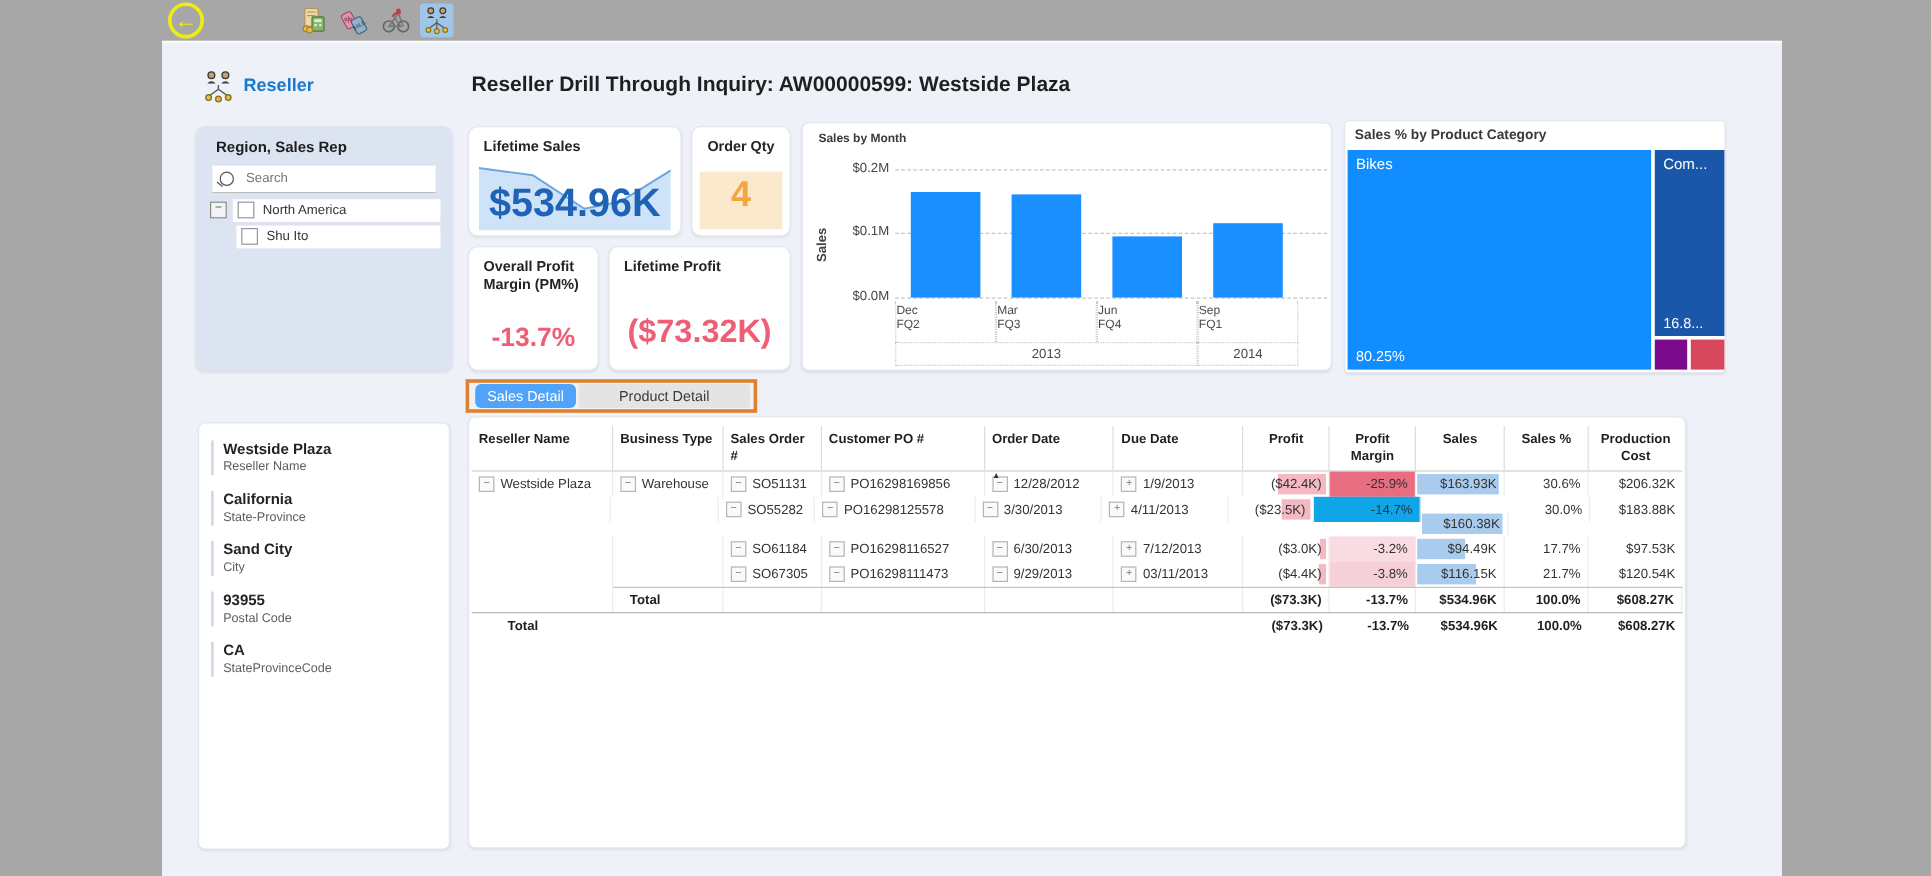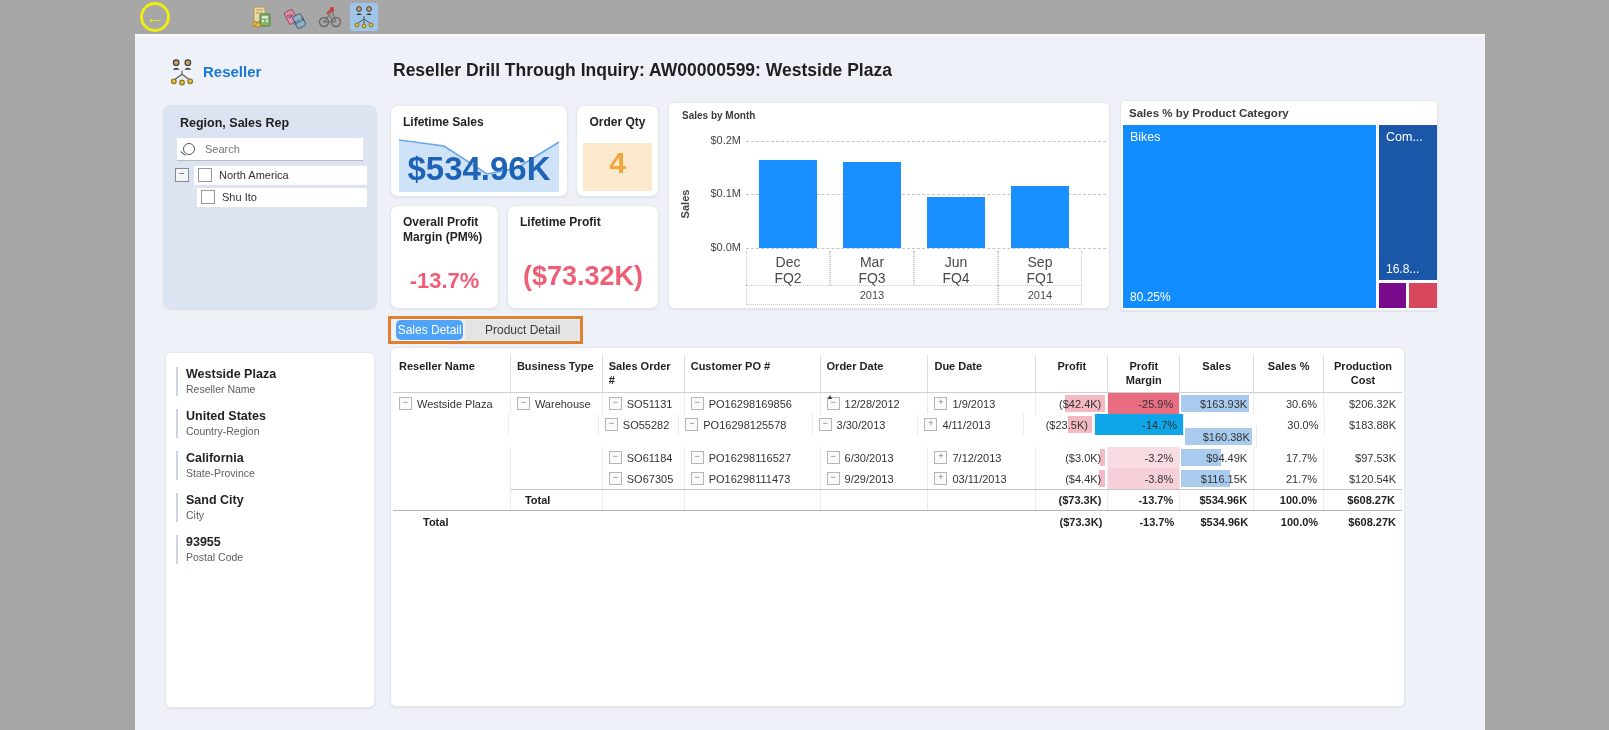--- a/index.html
+++ b/index.html
@@ -48,32 +48,32 @@
   #kpi-margin .val{position:absolute;left:0;right:0;bottom:14px;text-align:center;font-size:22px;font-weight:bold;color:#ee5e76;}
   #kpi-profit{left:372px;top:169px;width:152px;height:104px;}
   #kpi-profit .val{position:absolute;left:0;right:0;bottom:16px;text-align:center;font-size:27px;font-weight:bold;color:#ee5e76;}
   
   #chart{left:533px;top:66px;width:442px;height:207px;border-radius:6px;}
   #chart-title{position:absolute;left:13px;top:7px;font-size:10px;font-weight:bold;color:#3a3a3a;}
   .gridline{position:absolute;left:77px;width:360px;border-top:1px dashed #c6c6c6;}
   .ytick{position:absolute;width:62px;text-align:right;font-size:11px;color:#444;}
   #ylab{position:absolute;left:2px;top:95px;font-size:11px;color:#444;transform:rotate(-90deg);transform-origin:center;font-weight:bold;}
   .bar{position:absolute;background:#1a8fff;}
-  .xslot{position:absolute;top:148px;width:84px;text-align:center;font-size:14px;color:#4a4a4a;
+  .xslot{position:absolute;top:148px;width:84px;text-align:left;font-size:10px;color:#4a4a4a;
     border-left:1px dotted #c9c9c9;border-right:1px dotted #c9c9c9;box-sizing:border-box;height:34px;padding-top:3px;}
   .yearbox{position:absolute;top:182px;height:20px;text-align:center;font-size:11px;color:#4a4a4a;
     border:1px dotted #c9c9c9;border-bottom:1px dotted #c9c9c9;box-sizing:border-box;padding-top:3px;}
   
   #treemap{left:985px;top:64px;width:318px;height:211px;border-radius:4px;}
   #tm-title{position:absolute;left:8px;top:6px;font-size:11.5px;font-weight:bold;color:#3a3a3a;}
   .tm-tile{position:absolute;color:#fff;overflow:hidden;}
   .tm-lab{position:absolute;left:7px;top:5px;font-size:12.5px;}
   .tm-val{position:absolute;left:7px;bottom:4px;font-size:12px;}
   
-  #tabs-box{position:absolute;left:253px;top:280px;width:195px;height:28px;border:3px solid #e0812f;
+  #tabs-box{position:absolute;left:253px;top:280px;width:243px;height:28px;border:3px solid #e0812f;
     box-sizing:border-box;display:flex;align-items:center;padding-left:5px;background:transparent;}
   .tab{font-size:12px;height:20px;display:flex;align-items:center;justify-content:center;cursor:pointer;}
   .tab.active{background:#4fa3f8;color:#fff;border-radius:5px;width:84px;}
   .tab.inactive{background:#e4e4e4;color:#3c3c3c;border-radius:3px;width:143px;margin-left:2px;}
   
   #detail-card{left:30px;top:316px;width:210px;height:356px;border-radius:6px;}
   .dc-item{position:relative;margin:0 0 11px 10px;padding-left:10px;}
   .dc-item:first-child{margin-top:13px;}
   .dc-item .accent{position:absolute;left:0;top:1px;bottom:1px;width:2px;background:#ccd4e4;}
   .dc-val{font-size:12.5px;font-weight:bold;color:#252423;line-height:1.3;}
@@ -278,37 +278,37 @@
       </div>
 
     <div class="card" id="detail-card">
         <div class="dc-item">
           <div class="accent"></div>
           <div class="dc-val">Westside Plaza</div>
           <div class="dc-lab">Reseller Name</div>
         </div>
         <div class="dc-item">
           <div class="accent"></div>
-          <div class="dc-val">United States</div>
-          <div class="dc-lab">Country-Region</div>
-        </div>
-        <div class="dc-item">
-          <div class="accent"></div>
           <div class="dc-val">California</div>
           <div class="dc-lab">State-Province</div>
         </div>
         <div class="dc-item">
           <div class="accent"></div>
           <div class="dc-val">Sand City</div>
           <div class="dc-lab">City</div>
         </div>
         <div class="dc-item">
           <div class="accent"></div>
           <div class="dc-val">93955</div>
           <div class="dc-lab">Postal Code</div>
+        </div>
+        <div class="dc-item">
+          <div class="accent"></div>
+          <div class="dc-val">CA</div>
+          <div class="dc-lab">StateProvinceCode</div>
         </div>
       </div>
 
     <div class="card" id="table-card">
       <div id="tbl">
           <div class="trow">
             <div class="th" style="width: 118px;">Reseller Name</div>
             <div class="th" style="width: 92px;">Business Type</div>
             <div class="th" style="width: 82px;">Sales Order #</div>
             <div class="th" style="width: 136px;">Customer PO #</div>

